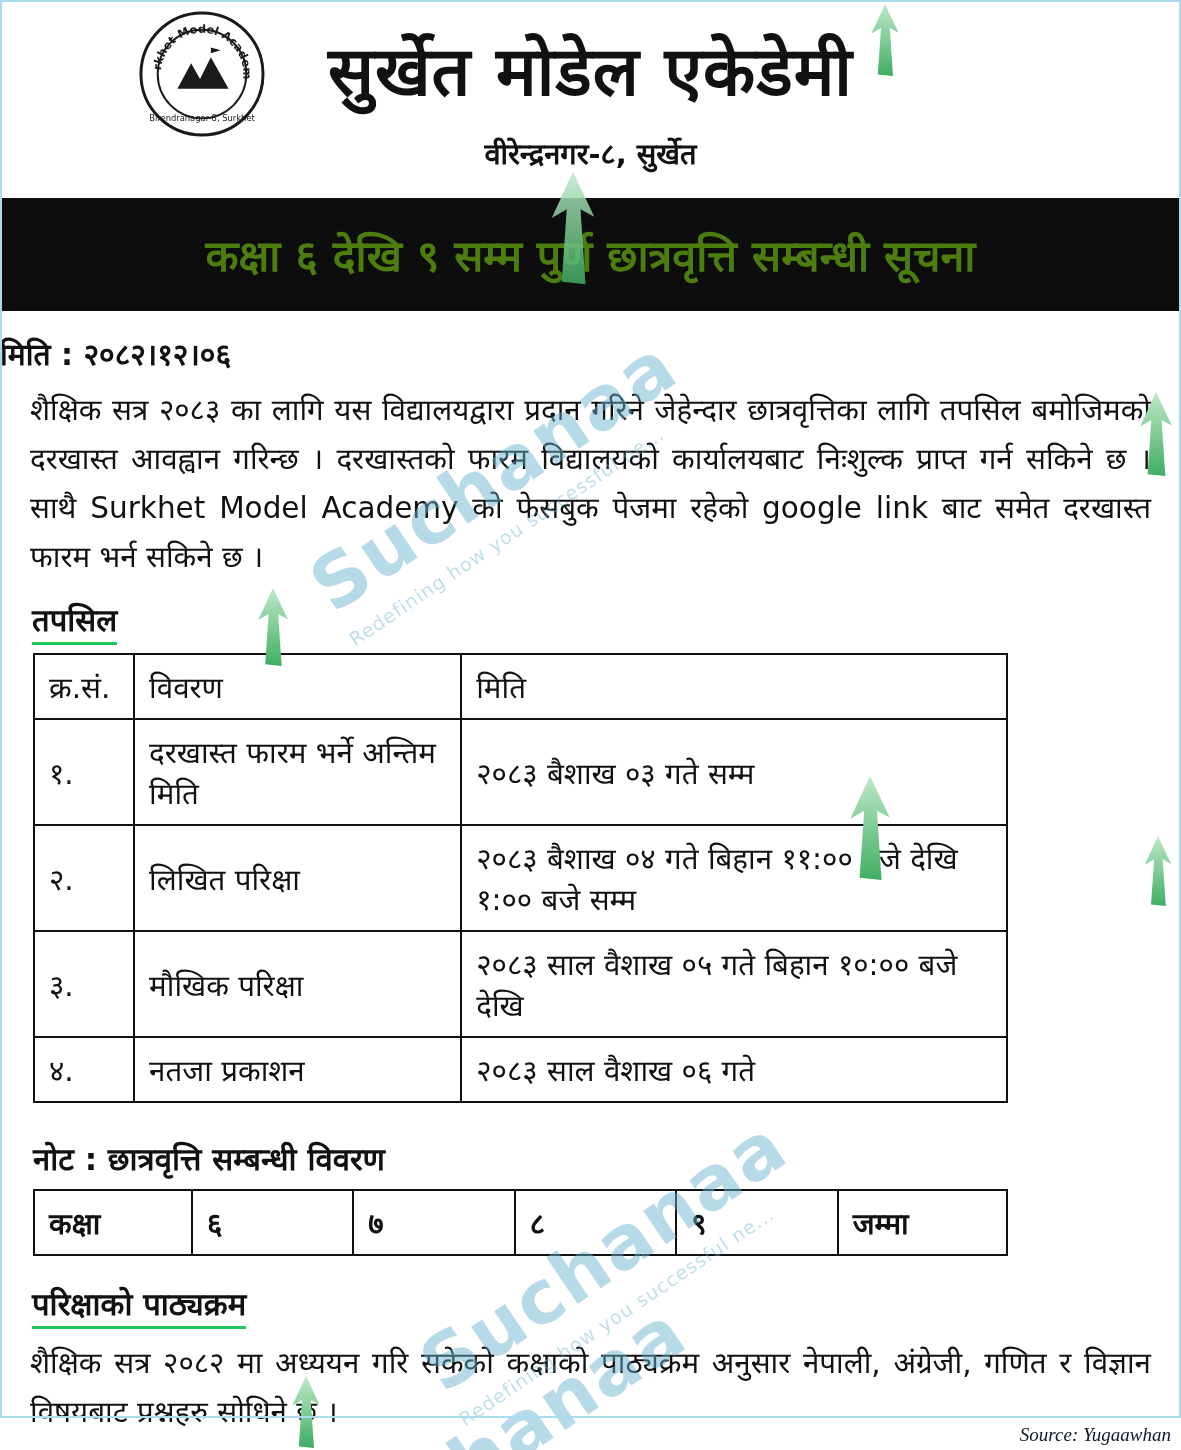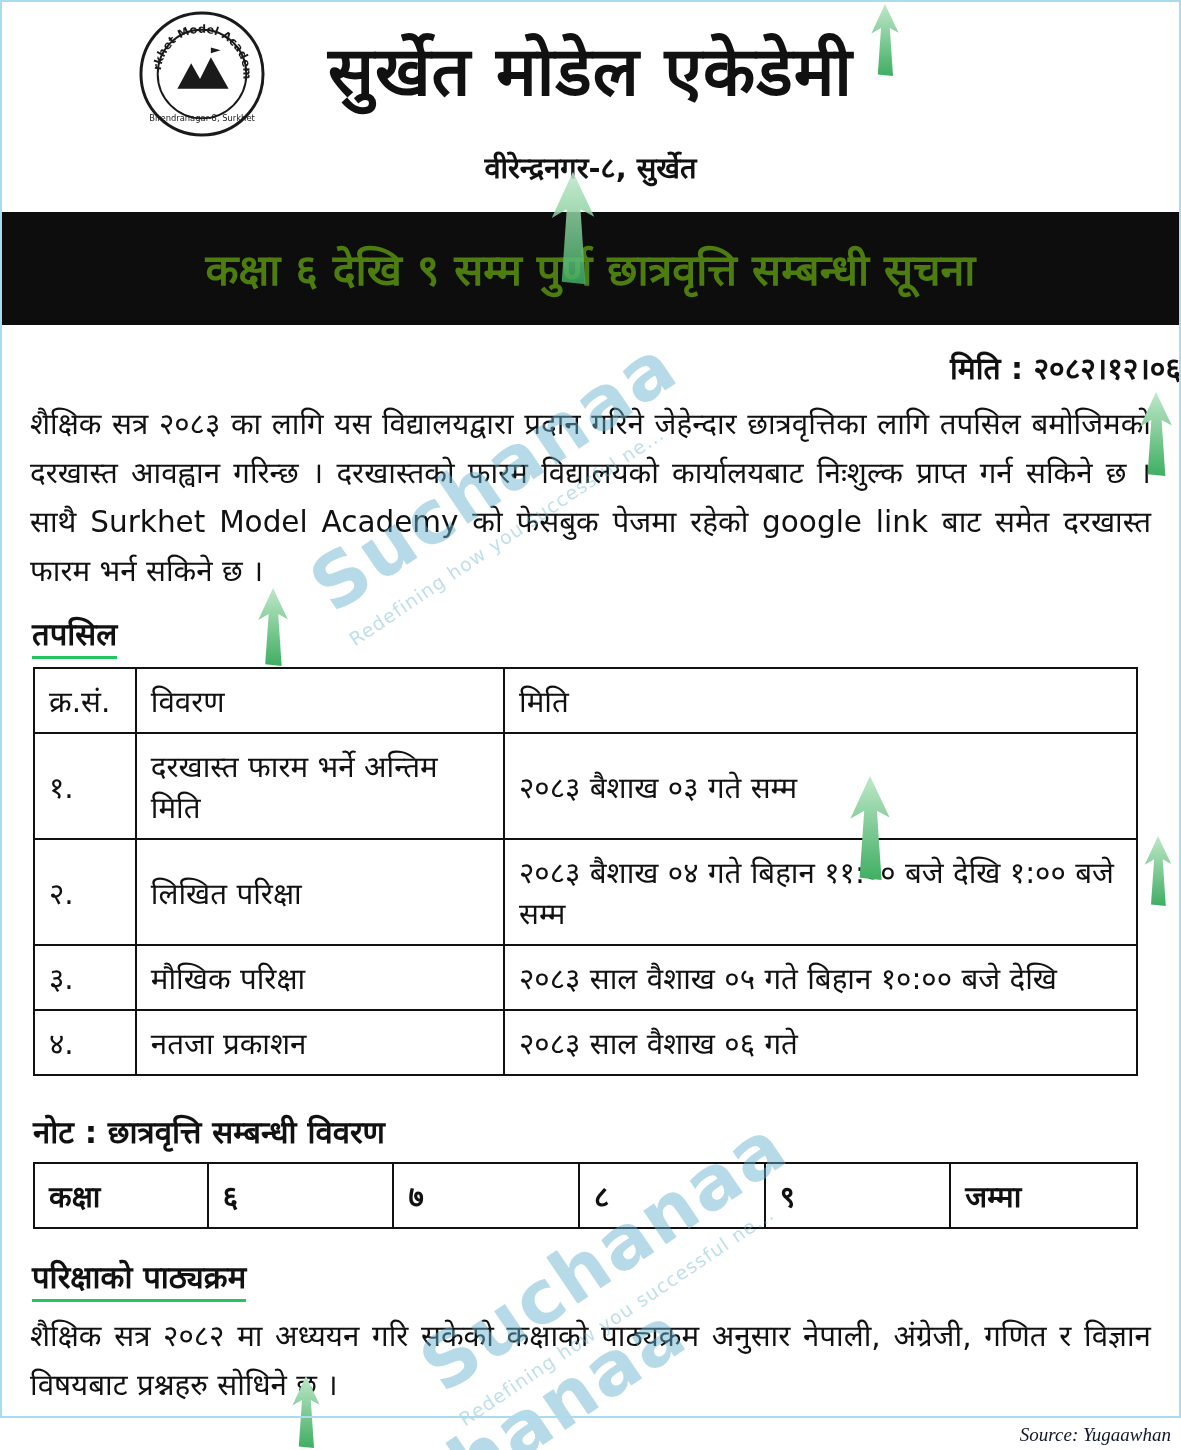--- a/index.html
+++ b/index.html
@@ -12,42 +12,42 @@
   .frame {
     position:absolute; left:0; right:0; top:0; bottom:32px;
     border:2px solid #aadcef; pointer-events:none; z-index:6;
   }
   .content { position:relative; z-index:2; }
 
   
   .header { position:relative; padding-top:22px; }
   .logo { position:absolute; left:138px; top:10px; width:128px; height:128px; }
   .school-name { text-align:center; font-size:68px; font-weight:bold; letter-spacing:1px; }
-  .address { text-align:center; font-size:29px; font-weight:bold; margin-top:32px; }
+  .address { text-align:center; font-size:29px; font-weight:bold; margin-top:18px; }
 
   
   .banner {
     margin-top:26px; background:#0d0d0d; color:#4d7c0f;
     text-align:center; font-size:43px; font-weight:bold;
     padding:27px 10px; position:relative; z-index:2;
   }
 
-  .date-line { text-align:right; font-size:30px; font-weight:bold; margin-top:22px; }
+  .date-line { text-align:left; font-size:30px; font-weight:bold; margin-top:22px; }
 
   .body-text {
     margin:12px 30px 0 30px; font-size:29.5px; line-height:49px;
     text-align:justify; font-weight:500;
   }
 
   .section-heading {
     margin:16px 0 8px 32px; font-size:31px; font-weight:bold; display:block;
   }
   .underlined { display:inline-block; border-bottom:3px solid #22c55e; padding-bottom:2px; }
 
-  table { border-collapse:collapse; margin:6px 33px 0 33px; width:1105px; }
+  table { border-collapse:collapse; margin:6px 33px 0 33px; width:975px; }
   td, th { border:2.5px solid #111; font-size:29.5px; text-align:left; vertical-align:middle; padding:11px 14px; font-weight:500; }
   .schedule-table col.c1 { width:102px; }
   .schedule-table col.c2 { width:372px; }
   .schedule-table col.c3 { width:641px; }
   .schedule-table th { font-weight:500; }
   .quota-table col.q1 { width:176px; }
   .quota-table col.q  { width:189px; }
   .quota-table td { font-weight:bold;margin-left:31px; }
 
   .note-heading { margin:34px 0 10px 33px; font-size:31px; font-weight:bold; }

